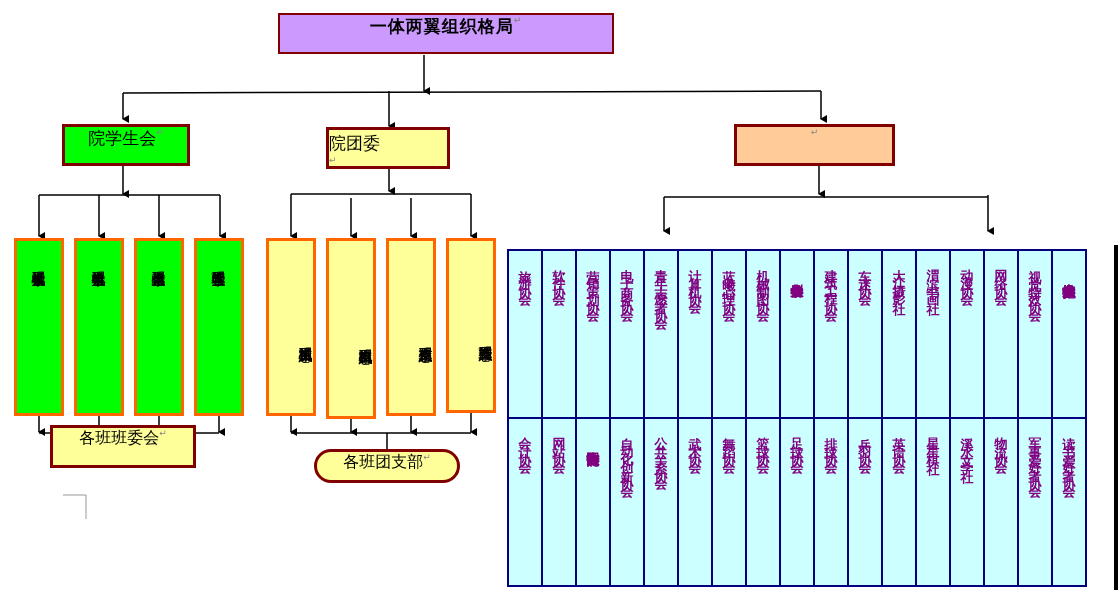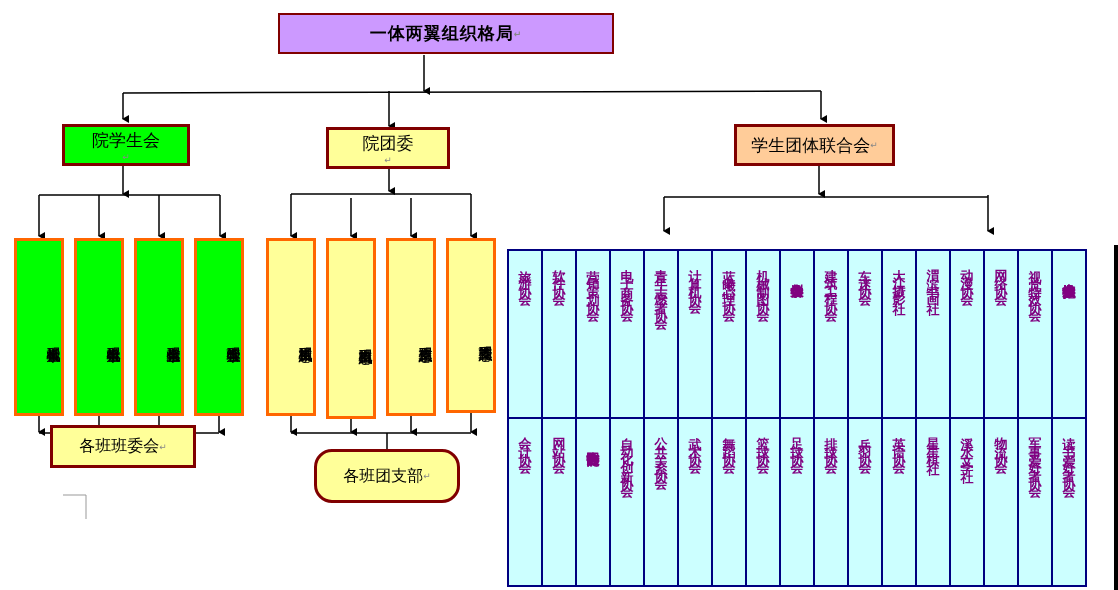--- a/index.html
+++ b/index.html
@@ -1,23 +1,23 @@
 <!DOCTYPE html>
 <html><head>
 <meta charset="utf-8">
 <style>
   html, body { margin:0; padding:0; background:#ffffff; }
   body { width:1118px; height:590px; position:relative; overflow:hidden;
          font-family:"DejaVu Sans", sans-serif; }
-  .box { position:absolute; box-sizing:border-box; display:flex; align-items:center; justify-content:center;
+  .box { position:absolute; box-sizing:border-box; display:flex; justify-content:center;
          color:#000; }
   .title-box { left:278px; top:13px; width:336px; height:41px; background:#cc99ff; border:2px solid #800000;
                font-size:17px; font-weight:bold; letter-spacing:1px; }
   .l1 { border:3px solid #800000; font-size:17px; }
-  .green { background:#00ff00;flex-direction:column; }
+  .green { background:#00ff00; }
   .yellow { background:#ffff99;flex-direction:column; }
   .peach { background:#ffcc99; }
   .vbox { position:absolute; box-sizing:border-box; border:3px solid #ff6600; top:238px;
           display:flex; justify-content:center; padding-top:20px; }
   .vtext { writing-mode:vertical-rl; text-orientation:upright; font-size:14px; letter-spacing:0px; line-height:1; }
   .bottom-box { border:3px solid #800000; background:#ffff99; font-size:16px; }
   svg.lines { position:absolute; left:0; top:0; }
   .club-table { position:absolute; left:507px; top:249px; border-collapse:collapse; table-layout:fixed; }
   .club-table td { border:2px solid #000080; background:#ccffff; vertical-align:top; padding:8px 0 0 0;
                    text-align:center; width:32px; }
@@ -89,21 +89,20 @@
 
 <div class="box l1 green" style="left:62px;top:124px;width:128px;height:42px;">
   <span>院学生会</span>
     <span class="ret">↵</span>
 </div>
 <div class="box l1 yellow" style="left:326px;top:127px;width:124px;height:42px;">
   <span>院团委</span>
     <span class="ret">↵</span>
 </div>
 <div class="box l1 peach" style="left:734px;top:124px;width:161px;height:42px;">
-  <span>学生团体联合会</span>
     <span class="ret">↵</span>
 </div>
 
 <div class="vbox green" style="left:14px;width:50px;height:178px;">
   <span class="vtext">机械工程系学生会</span>
 </div>
 <div class="vbox green" style="left:74px;width:50px;height:178px;">
   <span class="vtext">机电工程系学生会</span>
 </div>
 <div class="vbox green" style="left:134px;width:50px;height:178px;">
@@ -123,21 +122,21 @@
   <span class="vtext">信息工程系团总支</span>
 </div>
 <div class="vbox yellow" style="left:446px;width:50px;height:175px;">
   <span class="vtext">管理工程系团总支</span>
 </div>
 
 <div class="box bottom-box" style="left:50px;top:425px;width:146px;height:43px;">
   <span>各班班委会</span>
     <span class="ret">↵</span>
 </div>
-<div class="box bottom-box" style="left:314px;top:449px;width:146px;height:54px;border-radius:18px;">
+<div class="box bottom-box" style="left:314px;top:449px;width:146px;height:34px;border-radius:18px;">
   <span>各班团支部</span>
     <span class="ret">↵</span>
 </div>
 
 <table class="club-table">
   <tbody>
       <tr class="r1" id="row1">
         <td><span class="ctext">旅游协会</span></td>
         <td><span class="ctext">软件协会</span></td>
         <td><span class="ctext">营销策划协会</span></td>

